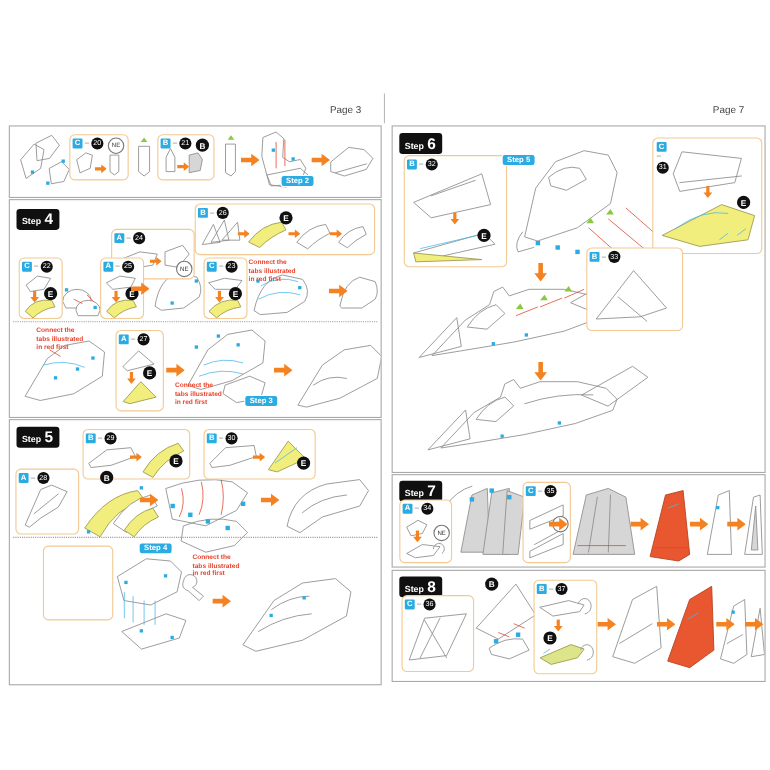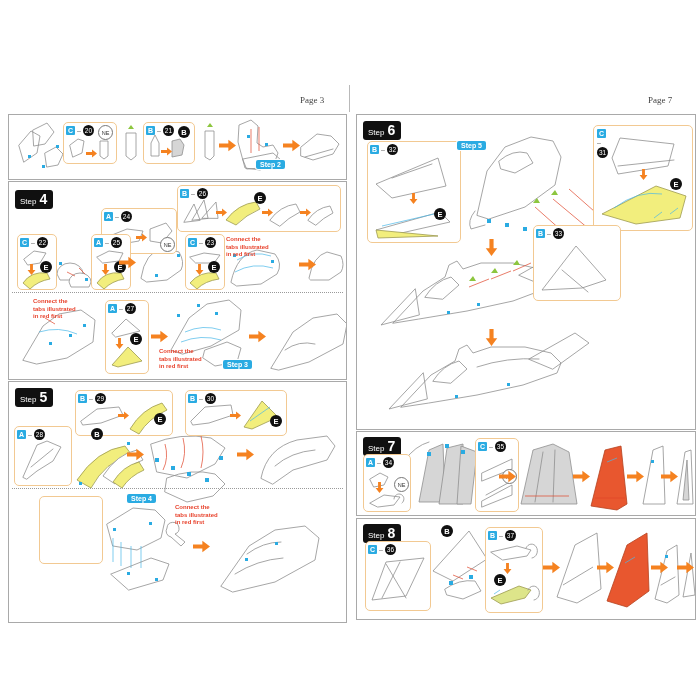--- a/index.html
+++ b/index.html
@@ -1,25 +1,25 @@
 <!DOCTYPE html>
 <html><head>
 <meta charset="utf-8">
 <style>
   html,body{margin:0;padding:0;background:#fff;}
   .canvas{position:relative;width:700px;height:700px;background:#fff;overflow:hidden;
           font-family:"Liberation Sans",sans-serif;color:#333;}
-  .hdr{position:absolute;font-size:9px;color:#444;font-family:Liberation Serif, serif;}
+  .hdr{position:absolute;font-size:9px;color:#444;}
   .divline{position:absolute;width:1px;background:#b9b9b9;}
   .box{position:absolute;border:1px solid #a9a9a9;background:#fff;}
   .dotline{position:absolute;left:3px;right:3px;border-top:1px dotted #9a9a9a;}
   .pbox{position:absolute;border:1px solid #f2c992;border-radius:5px;background:#fff;}
   .slabel{position:absolute;background:#101010;color:#fff;border-radius:3px;
           padding:1px 6px 2px 5px;display:flex;align-items:baseline;gap:3px;}
-  .slabel .w{font-size:8px;}
+  .slabel .w{font-size:8px;font-weight:bold;}
   .slabel .n{font-size:14px;font-weight:bold;}
   .chip{position:absolute;display:flex;align-items:center;gap:2px;}
   .chip.vert{flex-direction:column;align-items:flex-start;gap:1px;}
   .pl{width:9px;height:9px;background:#2aabe2;color:#fff;font-size:7px;font-weight:bold;
       display:flex;align-items:center;justify-content:center;border-radius:1px;}
   .pd{color:#666;font-size:7px;line-height:1;}
   .pn{width:11px;height:11px;background:#101010;color:#fff;border-radius:50%;
       font-size:6.5px;display:flex;align-items:center;justify-content:center;}
   .marker{position:absolute;width:12px;height:12px;background:#101010;color:#fff;border-radius:50%;
       font-size:7.5px;font-weight:bold;display:flex;align-items:center;justify-content:center;}

